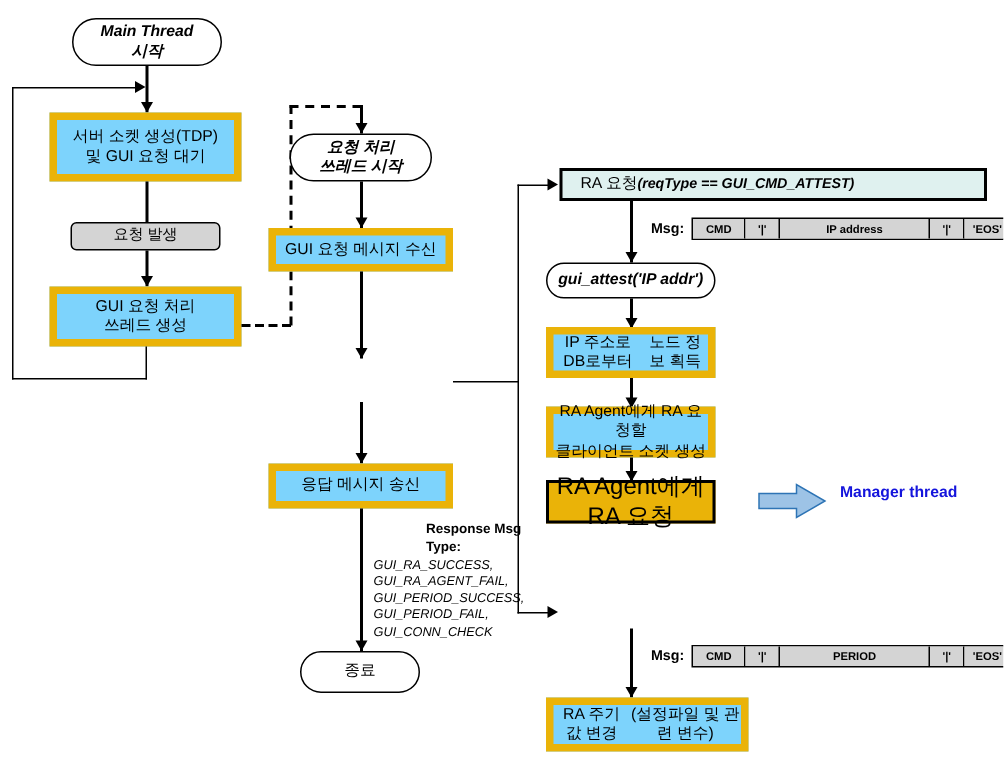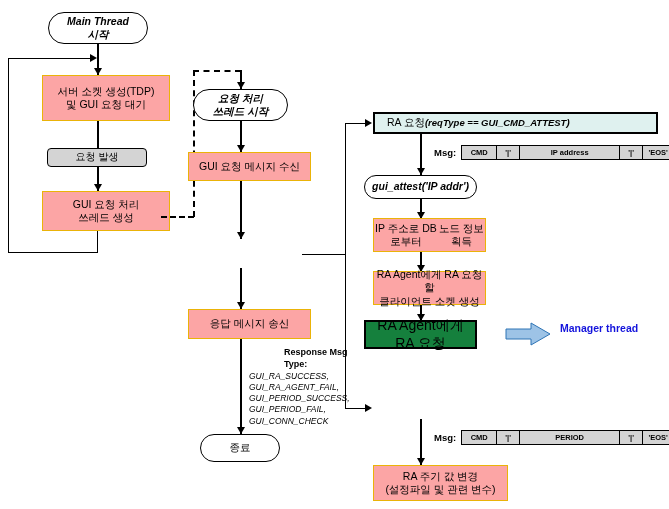--- a/index.html
+++ b/index.html
@@ -2,22 +2,22 @@
 <html><head>
 <meta charset="utf-8">
 <style>
   html,body{margin:0;padding:0;background:#ffffff;}
   body{font-family:"Liberation Sans","DejaVu Sans",sans-serif;}
   #canvas{position:relative;width:669px;height:509px;background:#fff;overflow:hidden;}
 
   
   .node{position:absolute;box-sizing:border-box;display:flex;align-items:center;
         justify-content:center;text-align:center;color:#000;line-height:1.25;}
-  .proc{border:1px solid #eab308;background:#fca5a5;font-size:10.5px;margin-left:9px;}
-  .proc-thick{border:2px solid #000;background:#15803d;font-size:14px;align-items:center;}
+  .proc{border:5px solid #eab308;background:#7dd3fc;font-size:10.5px;}
+  .proc-thick{border:2px solid #000;background:#eab308;font-size:16px;align-items:center;}
   .term{border:1px solid #000;background:#fff;border-radius:999px;font-size:10.5px;}
   .term-italic{font-style:italic;font-weight:bold;}
   .gray-btn{border:1px solid #000;background:#d4d4d4;border-radius:4px;font-size:10px;}
   .hdr{border:2px solid #000;background:#dff1ef;font-size:10.5px;
        justify-content:flex-start;padding-left:12px;text-align:left;}
   .hdr .mono-it{font-style:italic;font-weight:bold;font-size:9.5px;}
 
   
   .ln{position:absolute;background:#000;}
   .ln.h{height:1px;}
@@ -198,18 +198,18 @@
       <div class="msgcell" style="width:22px;">'|'</div>
       <div class="msgcell" style="width:99px;">PERIOD</div>
       <div class="msgcell" style="width:22px;">'|'</div>
       <div class="msgcell" style="width:30px;">'EOS'</div>
     </div>
   </div>
 
   <div class="ln v2" style="left:420px;top:419px;height:46px;"></div>
   <div class="arw down" style="left:417px;top:458px;"></div>
 
-  <div class="node proc" style="left:364px;top:465px;width:135px;height:36px;flex-direction:column;">
+  <div class="node proc" style="left:364px;top:465px;width:135px;height:36px;flex-direction:row;">
     <span>RA 주기 값 변경</span>
     <span>(설정파일 및 관련 변수)</span>
   </div>
 
 </div>
 
 </body></html>

